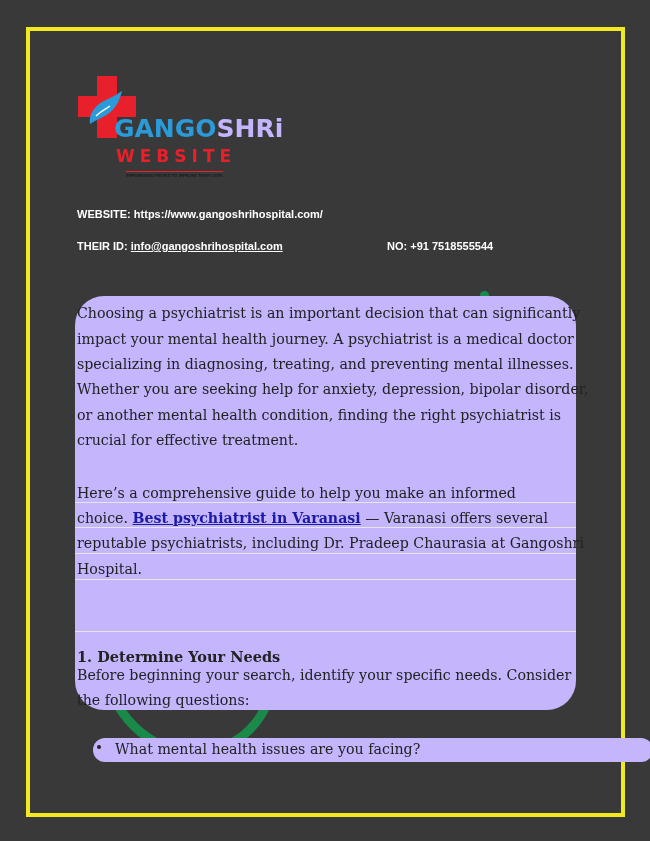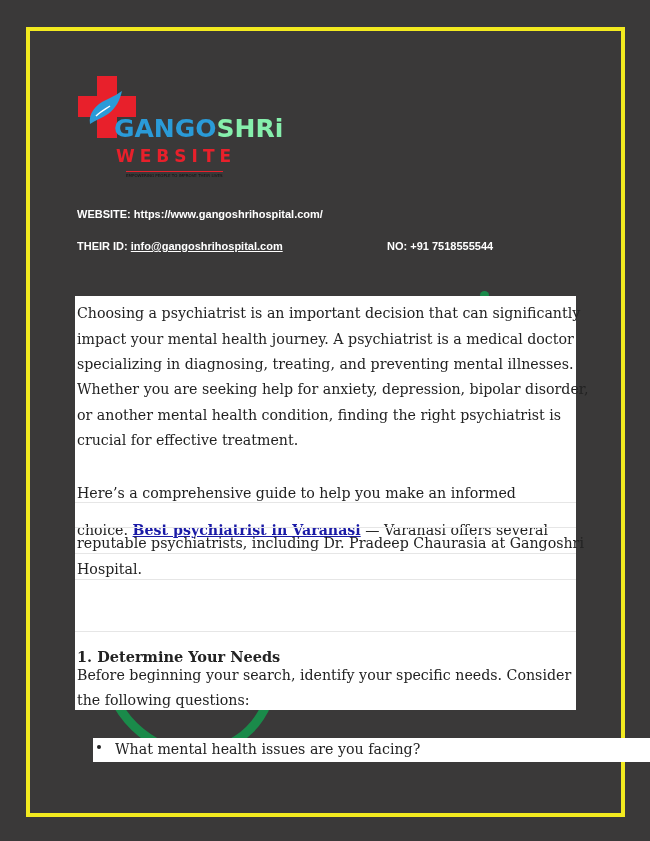--- a/index.html
+++ b/index.html
@@ -3,28 +3,28 @@
 <meta charset="utf-8">
 <style>
   html, body { margin:0; padding:0; }
   body { width:650px; height:841px; background:#3a3939; position:relative; overflow:hidden; font-family:"DejaVu Serif", serif; }
   .frame { position:absolute; left:26px; top:27px; width:594px; height:785px; border:4px solid #f2ea1f; box-sizing:border-box; width:599px; height:790px; }
   .logo { position:absolute; left:78px; top:76px; width:190px; height:108px; }
   .cross-v { position:absolute; left:19px; top:0; width:20px; height:62px; background:#e8202b; }
   .cross-h { position:absolute; left:0; top:20px; width:58px; height:21px; background:#e8202b; }
   .hand { position:absolute; left:8px; top:14px; width:38px; height:40px; }
   .logo-gango { position:absolute; left:36px; top:40px; font-family:"DejaVu Sans", sans-serif; font-size:25px; font-weight:bold; color:#2a9bd8; letter-spacing:0; line-height:1; }
-  .logo-gango span.shri { color:#86efac; }
+  .logo-gango span.shri { color:#c4b5fd; }
   .logo-hosp { position:absolute; left:38px; top:72px; font-family:"DejaVu Sans", sans-serif; font-size:17px; color:#e8202b; letter-spacing:5px; line-height:1; font-weight:bold; }
   .logo-tag { position:absolute; left:48px; top:95px; font-family:"DejaVu Sans", sans-serif; font-size:4px; color:#111; white-space:nowrap; border-top:1px solid #e8202b; padding-top:1px; }
   .contact { position:absolute; left:77px; font-family:"Liberation Sans", sans-serif; font-weight:bold; font-size:11px; color:#ffffff; }
   .contact a { color:#ffffff; text-decoration:underline; }
   .watermark { position:absolute; left:100px; top:560px; width:160px; height:180px; border:9px solid #1a8a4a; border-radius:50%; border-top-color:transparent; border-right-color:transparent; transform:rotate(-20deg); }
   .wm-dot { position:absolute; left:480px; top:291px; width:9px; height:8px; border-radius:50%; background:#1a8a4a; }
-  .box { position:absolute; background:#ffffff; color:#222; font-size:14.2px; }
+  .box { position:absolute; background:#c4b5fd; color:#222; font-size:14.2px;border-radius:29px; }
   .box1 { left:75px; top:296px; width:501px; height:414px; }
   .line { position:absolute; left:2px; white-space:nowrap; line-height:1; }
   .box a { color:#1a1aa6; font-weight:bold; text-decoration:underline; }
   .heading { font-weight:bold; font-size:14.5px;margin-top:36px; }
   .rule { position:absolute; left:0; width:501px; height:1px; background:#e6e6e6; }
   .box2 { left:93px; top:738px; width:560px; height:24px; }
   .bullet { position:absolute; left:4px; top:7px; width:4px; height:4px; border-radius:50%; background:#222; }
 </style>
 </head>
 <body>
@@ -56,21 +56,21 @@
 <div class="box box1">
   <div class="line" style="top:10px;">Choosing a psychiatrist is an important decision that can significantly</div>
   <div class="line" style="top:36px;">impact your mental health journey. A psychiatrist is a medical doctor</div>
   <div class="line" style="top:61px;">specializing in diagnosing, treating, and preventing mental illnesses.</div>
   <div class="line" style="top:86px;">Whether you are seeking help for anxiety, depression, bipolar disorder,</div>
   <div class="line" style="top:112px;">or another mental health condition, finding the right psychiatrist is</div>
   <div class="line" style="top:137px;">crucial for effective treatment.</div>
 
   <div class="line" style="top:190px;">Here’s a comprehensive guide to help you make an informed</div>
   <div class="rule" style="top:206px;"></div>
-  <div class="line" style="top:227px;">
+  <div class="line" style="top:215px;">
     <span>choice. </span><a>Best psychiatrist in Varanasi</a><span> — Varanasi offers several</span>
   </div>
   <div class="rule" style="top:231px;"></div>
   <div class="line" style="top:240px;">reputable psychiatrists, including Dr. Pradeep Chaurasia at Gangoshri</div>
   <div class="rule" style="top:257px;"></div>
   <div class="line" style="top:266px;text-align:center;">Hospital.</div>
   <div class="rule" style="top:283px;"></div>
 
   <div class="line heading" style="top:318px;">1. Determine Your Needs</div>
   <div class="rule" style="top:335px;"></div>

